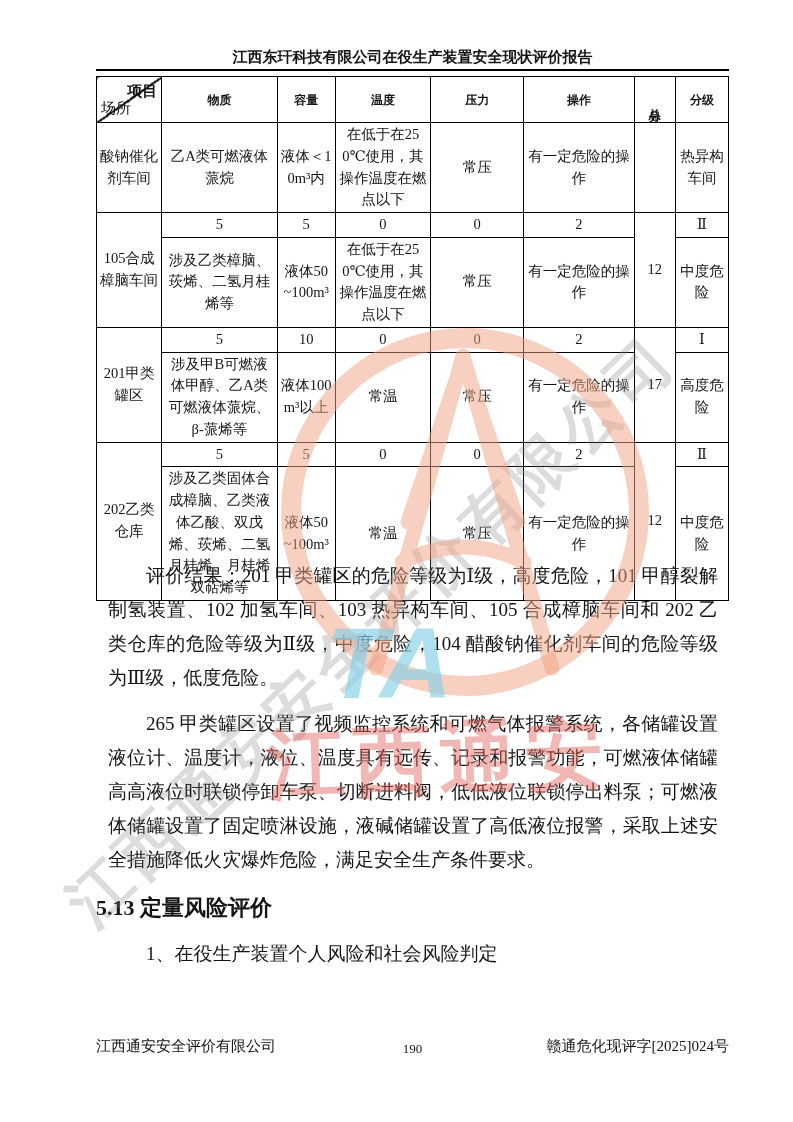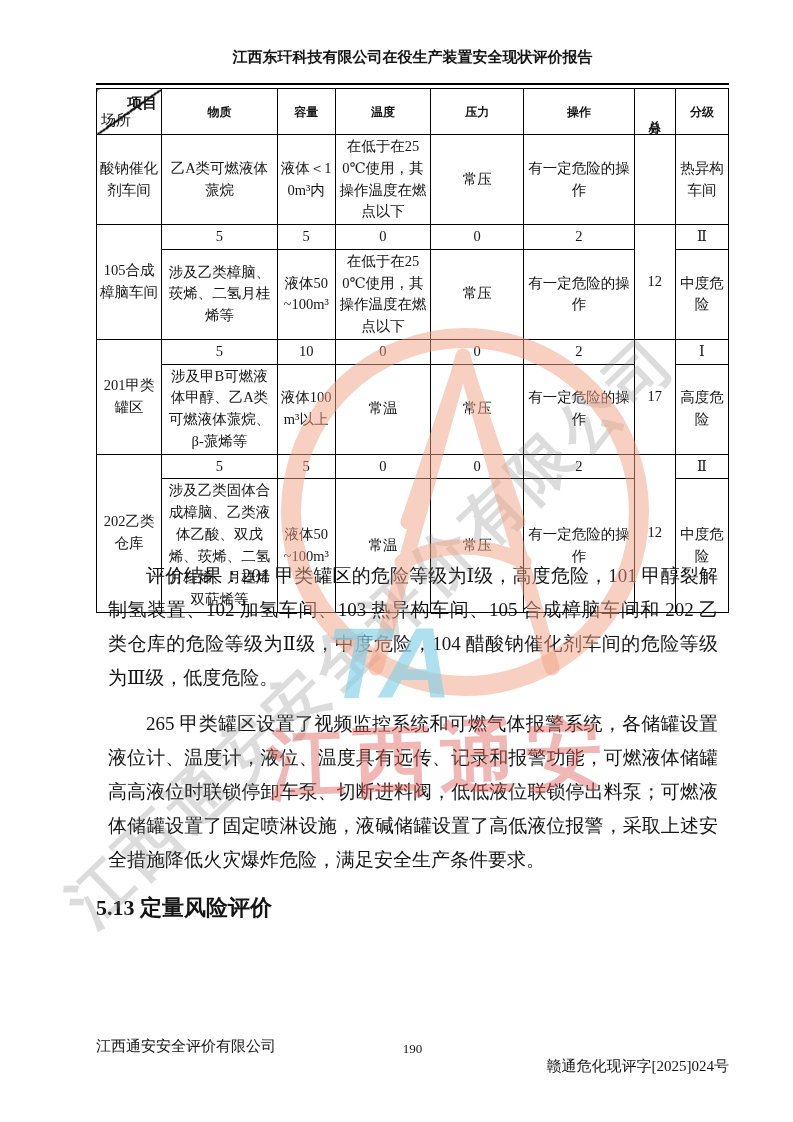--- a/index.html
+++ b/index.html
@@ -1,42 +1,42 @@
 <!DOCTYPE html>
 <html><head>
 <meta charset="utf-8">
 <style>
   html,body{margin:0;padding:0;}
   .page{position:relative;width:793px;height:1122px;background:#ffffff;overflow:hidden;
         font-family:"Liberation Serif","DejaVu Serif",serif;color:#151515;}
   
   .doc-header{position:absolute;left:96px;top:48px;width:633px;text-align:center;
-              font-size:15px;font-weight:bold;padding-bottom:16px;border-bottom:2px solid #000;z-index:1;}
+              font-size:15px;font-weight:bold;padding-bottom:2px;border-bottom:2px solid #000;z-index:1;}
   
-  table.risk{position:absolute;left:96px;top:88px;width:633px;border-collapse:collapse;
+  table.risk{position:absolute;left:96px;top:76px;width:633px;border-collapse:collapse;
              table-layout:fixed;z-index:1;border-radius:31px;}
   table.risk td,table.risk th{border:1.5px solid #000;text-align:center;vertical-align:middle;
              padding:1px 3px;font-size:14.5px;line-height:1.5;word-break:break-all;font-weight:normal;}
   table.risk th{font-weight:bold;font-size:12px;}
   tr.hrow{height:46px;} tr.r-g0{height:62px;} tr.r-score{height:22px;}
   tr.r-g1{height:68px;} tr.r-g2{height:80px;} tr.r-g3{height:124px;}
   td.corner{position:relative;padding:0;
     background-image:linear-gradient(to bottom right,transparent calc(50% - 1px),#000 calc(50% - 1px),#000 calc(50% + 1px),transparent calc(50% + 1px));}
   td.corner .c-top{position:absolute;top:3px;right:4px;font-weight:bold;font-size:15px;}
   td.corner .c-bot{position:absolute;bottom:3px;left:4px;font-weight:normal;font-size:15px;}
   .vert{writing-mode:vertical-rl;text-orientation:upright;letter-spacing:3px;}
   
   .content{position:absolute;left:96px;top:547px;width:634px;font-size:19px;line-height:34px;
            text-align:justify;z-index:1;}
   .content p{margin:12px;text-indent:2em;}
   .content h2{font-size:22px;font-weight:bold;margin:14px 0 8px 0;text-indent:0;}
   
   .footer{position:absolute;left:96px;top:1037px;width:633px;font-size:15px;z-index:1;}
   .footer .f-left{float:left;}
-  .footer .f-right{float:right;margin-top:20px;}
+  .footer .f-right{float:right;}
   .footer .f-center{position:absolute;left:0;right:0;top:4px;text-align:center;font-size:13px;}
   
   .wm-svg{position:absolute;left:0;top:0;z-index:3;pointer-events:none;}
   .wm-brand{font-family:"Liberation Serif","DejaVu Serif",serif;font-weight:bold;}
   .wm-ta{font-family:"Liberation Sans","DejaVu Sans",sans-serif;font-weight:bold;font-style:italic;}
   .wm-diagonal{position:absolute;left:78px;top:872px;transform-origin:0 50%;
     transform:rotate(-44deg);font-size:62px;letter-spacing:6px;font-weight:bold;
     color:rgba(130,130,130,0.28);white-space:nowrap;z-index:2;pointer-events:none;}
 </style>
 </head>
@@ -141,20 +141,21 @@
       <td>有一定危险的操作</td>
       <td>中度危险</td>
     </tr>
   </tbody>
     </table>
 
   <div class="content">
     <p>评价结果：201 甲类罐区的危险等级为Ⅰ级，高度危险，101 甲醇裂解制氢装置、102 加氢车间、103 热异构车间、105 合成樟脑车间和 202 乙类仓库的危险等级为Ⅱ级，中度危险，104 醋酸钠催化剂车间的危险等级为Ⅲ级，低度危险。</p>
     <p>265 甲类罐区设置了视频监控系统和可燃气体报警系统，各储罐设置液位计、温度计，液位、温度具有远传、记录和报警功能，可燃液体储罐高高液位时联锁停卸车泵、切断进料阀，低低液位联锁停出料泵；可燃液体储罐设置了固定喷淋设施，液碱储罐设置了高低液位报警，采取上述安全措施降低火灾爆炸危险，满足安全生产条件要求。</p>
     <h2>5.13 定量风险评价</h2>
+    <p>1、在役生产装置个人风险和社会风险判定</p>
   </div>
 
   <div class="footer">
     <span class="f-left">江西通安安全评价有限公司</span>
     <span class="f-right">赣通危化现评字[2025]024号</span>
     <span class="f-center">190</span>
   </div>
 
   <svg class="wm-svg" width="793" height="1122" viewBox="0 0 793 1122">
     <circle cx="465" cy="512" r="174" fill="none" stroke-width="20" opacity="0.5" stroke="#f2a183"></circle>

